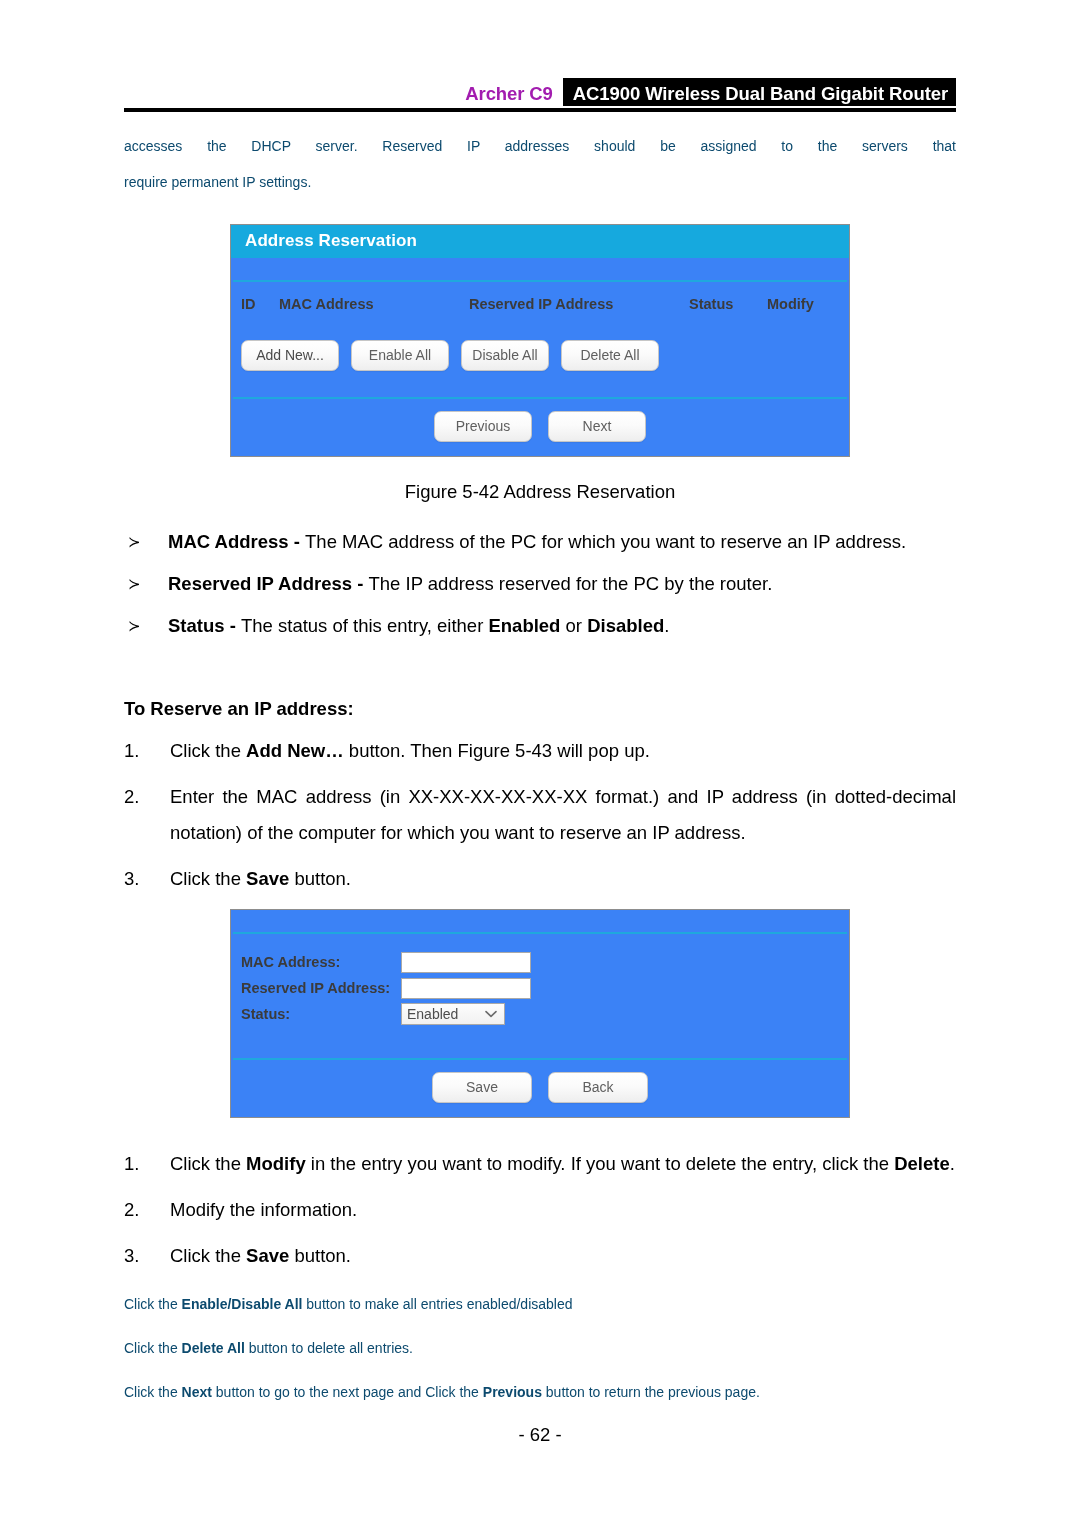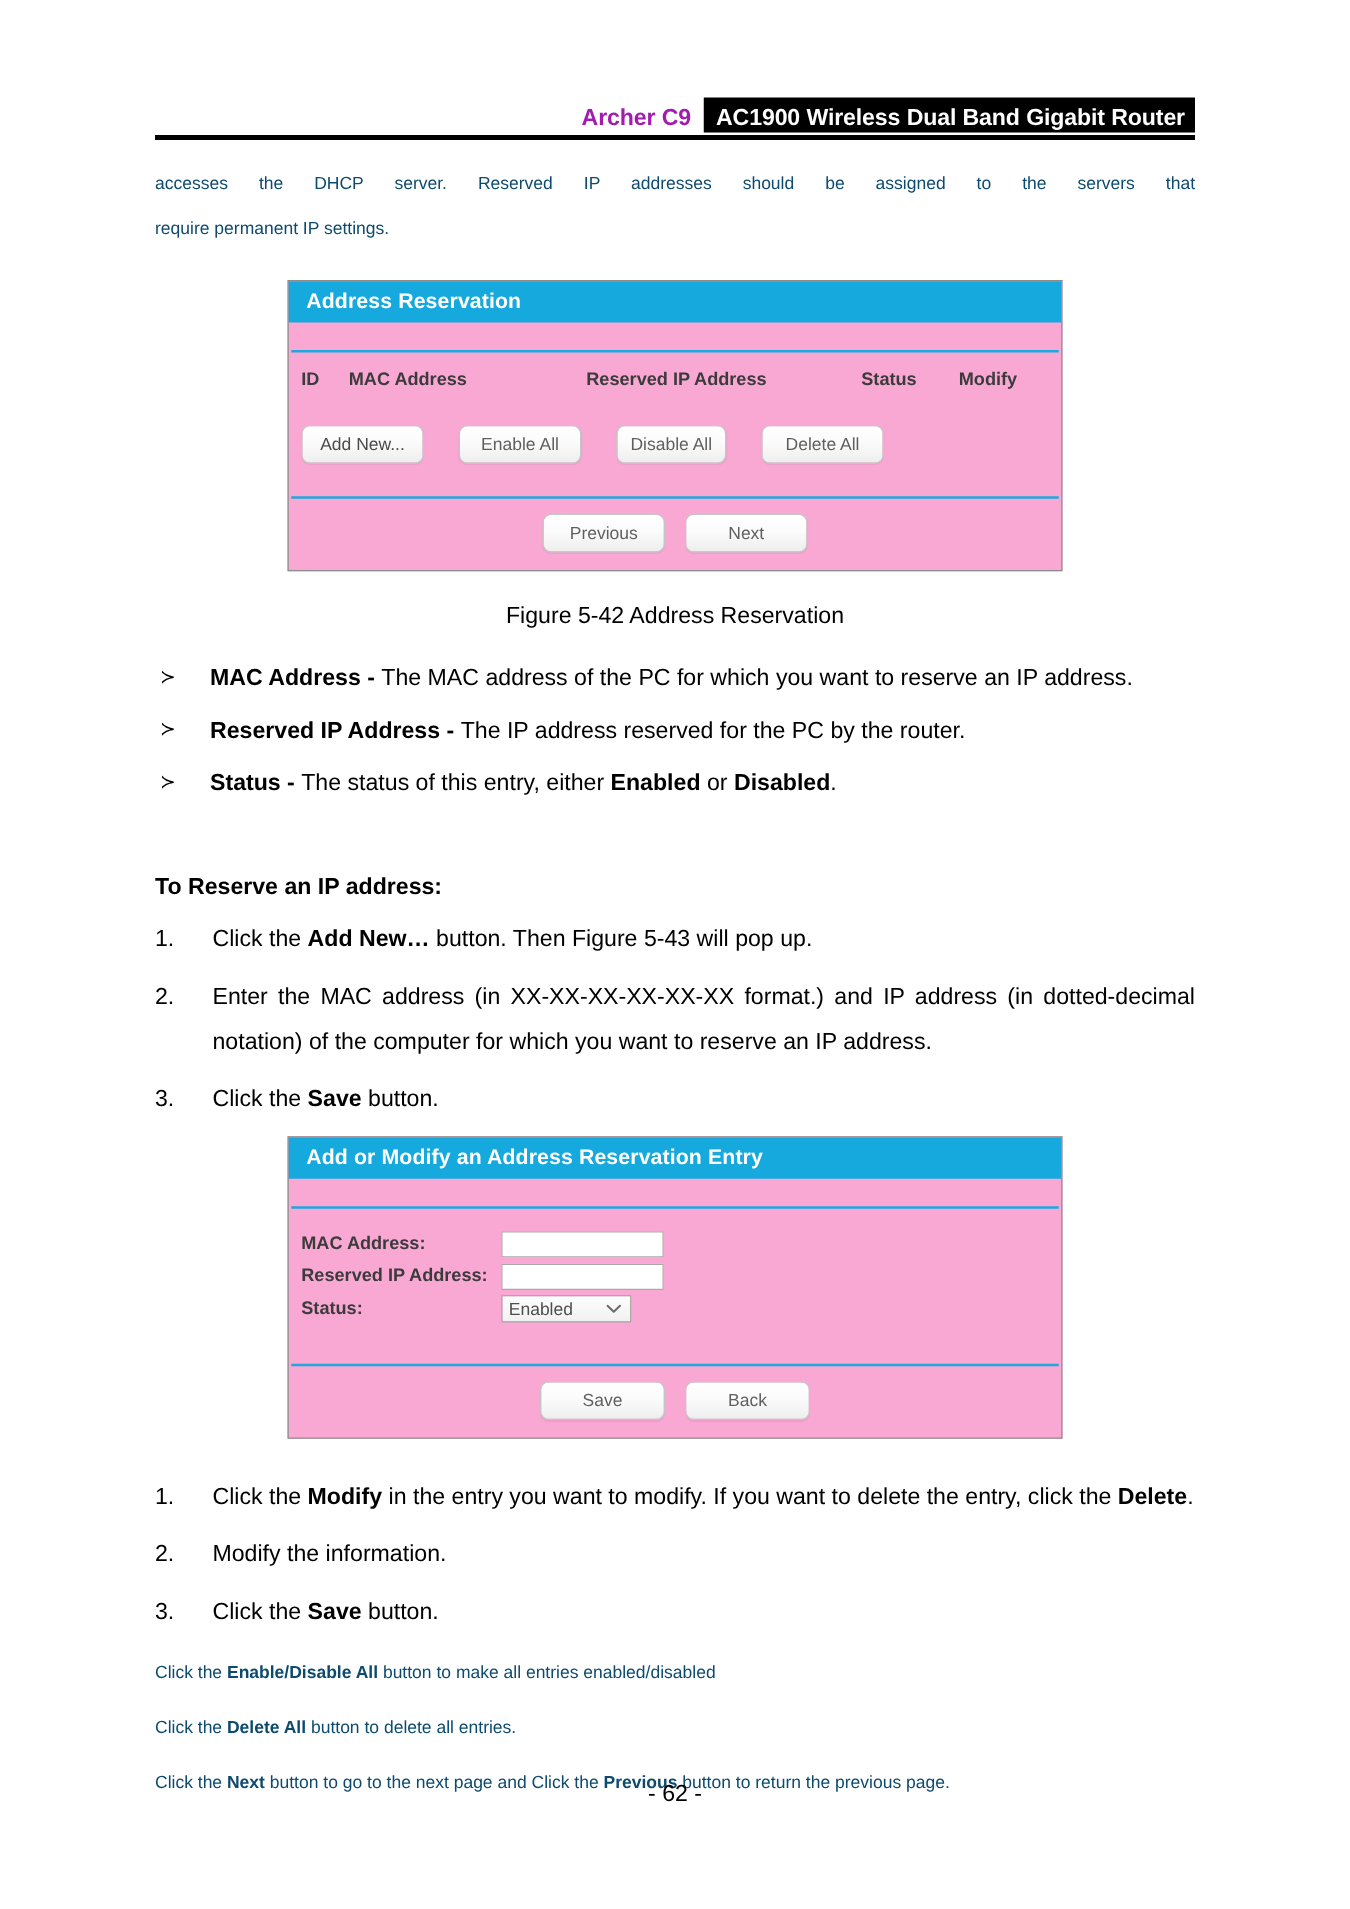--- a/index.html
+++ b/index.html
@@ -118,21 +118,21 @@
 
   .caption {
     font-size: 18.5px;
     line-height: 34px;
     text-align: center;
   }
 
   
   .panel {
     border: 1px solid #8d8d8d;
-    background: #f9a8d4;
+    background: #3b82f6;
     box-sizing: border-box;
     position: relative;
   }
   .panel-title {
     background: #16a9de;
     color: #ffffff;
     font-weight: bold;
     font-size: 17px;
     padding: 6px 0 7px 14px;
     letter-spacing: 0.1px;
@@ -154,21 +154,21 @@
     padding: 14px 0 0 0;
   }
   .tbl-head .c-id      { width: 38px; padding-left: 10px; box-sizing: content-box; }
   .tbl-head .c-mac     { width: 190px; }
   .tbl-head .c-ip      { width: 220px; }
   .tbl-head .c-status  { width: 78px; }
   .tbl-head .c-modify  { width: 80px; }
 
   .btn-row {
     display: flex;
-    gap: 28px;
+    gap: 12px;
     padding: 28px 0 0 10px;
   }
   .btn-row.centered {
     justify-content: center;
     padding-left: 0;
     gap: 16px;
   }
   .ui-btn {
     font-family: "Liberation Sans", sans-serif;
     font-size: 14px;
@@ -338,21 +338,20 @@
     </div>
 
     <div style="height:10px;"></div>
     <div class="num-row">
       <div class="num-mark">3.</div>
       <div class="num-text" style="text-align:left;"><span>Click the </span><b>Save</b><span> button.</span></div>
     </div>
 
     <div style="height:12px;"></div>
     <div class="panel" style="width:620px; margin:0 auto;">
-      <div class="panel-title">Add or Modify an Address Reservation Entry</div>
       <div class="panel-gap"></div>
       <div class="panel-divider"></div>
       <div class="form-rows">
         <div class="form-row">
           <div class="form-label">MAC Address:</div>
           <div class="text-input"></div>
         </div>
         <div class="form-row">
           <div class="form-label">Reserved IP Address:</div>
           <div class="text-input"></div>

